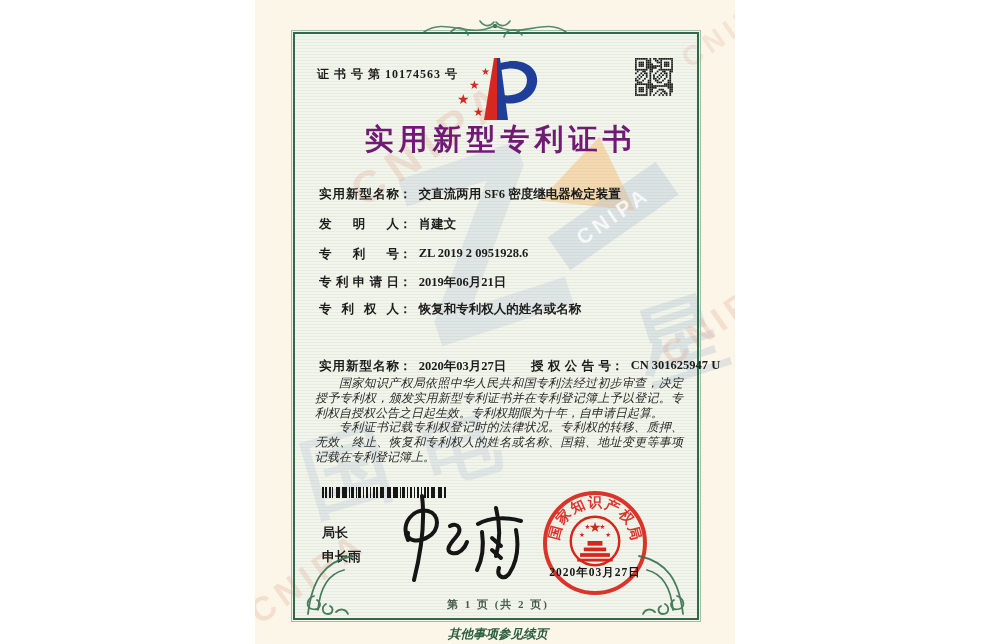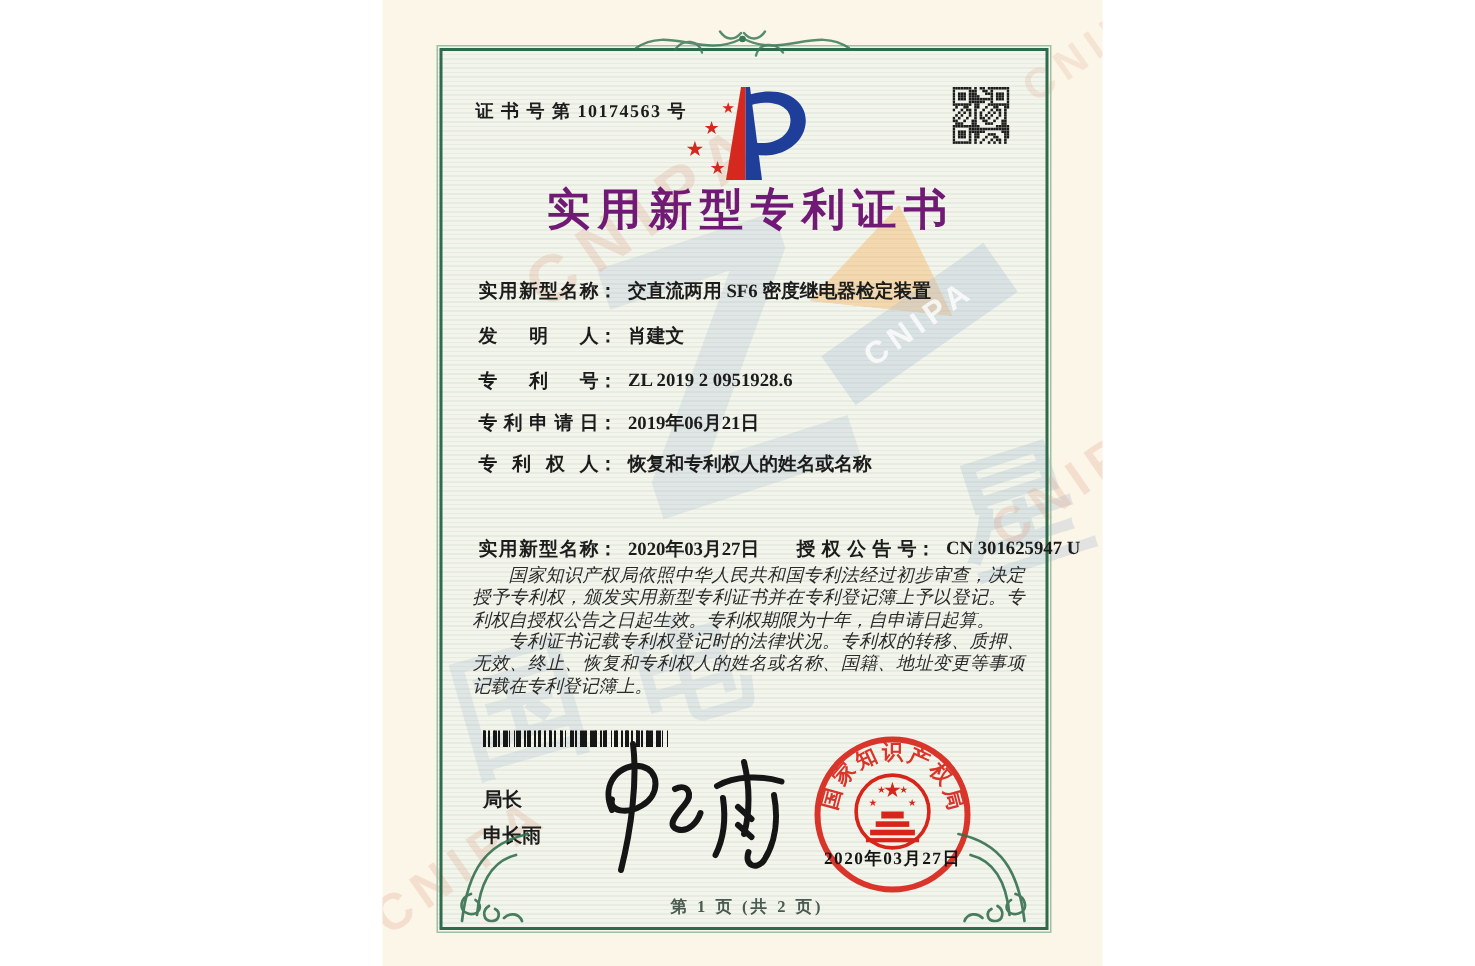--- a/index.html
+++ b/index.html
@@ -479,14 +479,15 @@
           <rect x="18" y="39" width="24" height="4"></rect>
           <rect x="14" y="45" width="32" height="4"></rect>
           <rect x="11" y="51" width="38" height="3"></rect>
         </g>
       </svg>
       <div class="seal-date">2020年03月27日</div>
 
       <div class="page-num">第 1 页 (共 2 页)</div>
     </div>
 
+    <div class="cont-note">其他事项参见续页</div>
   </div>
 </div>
 
 </body></html>

